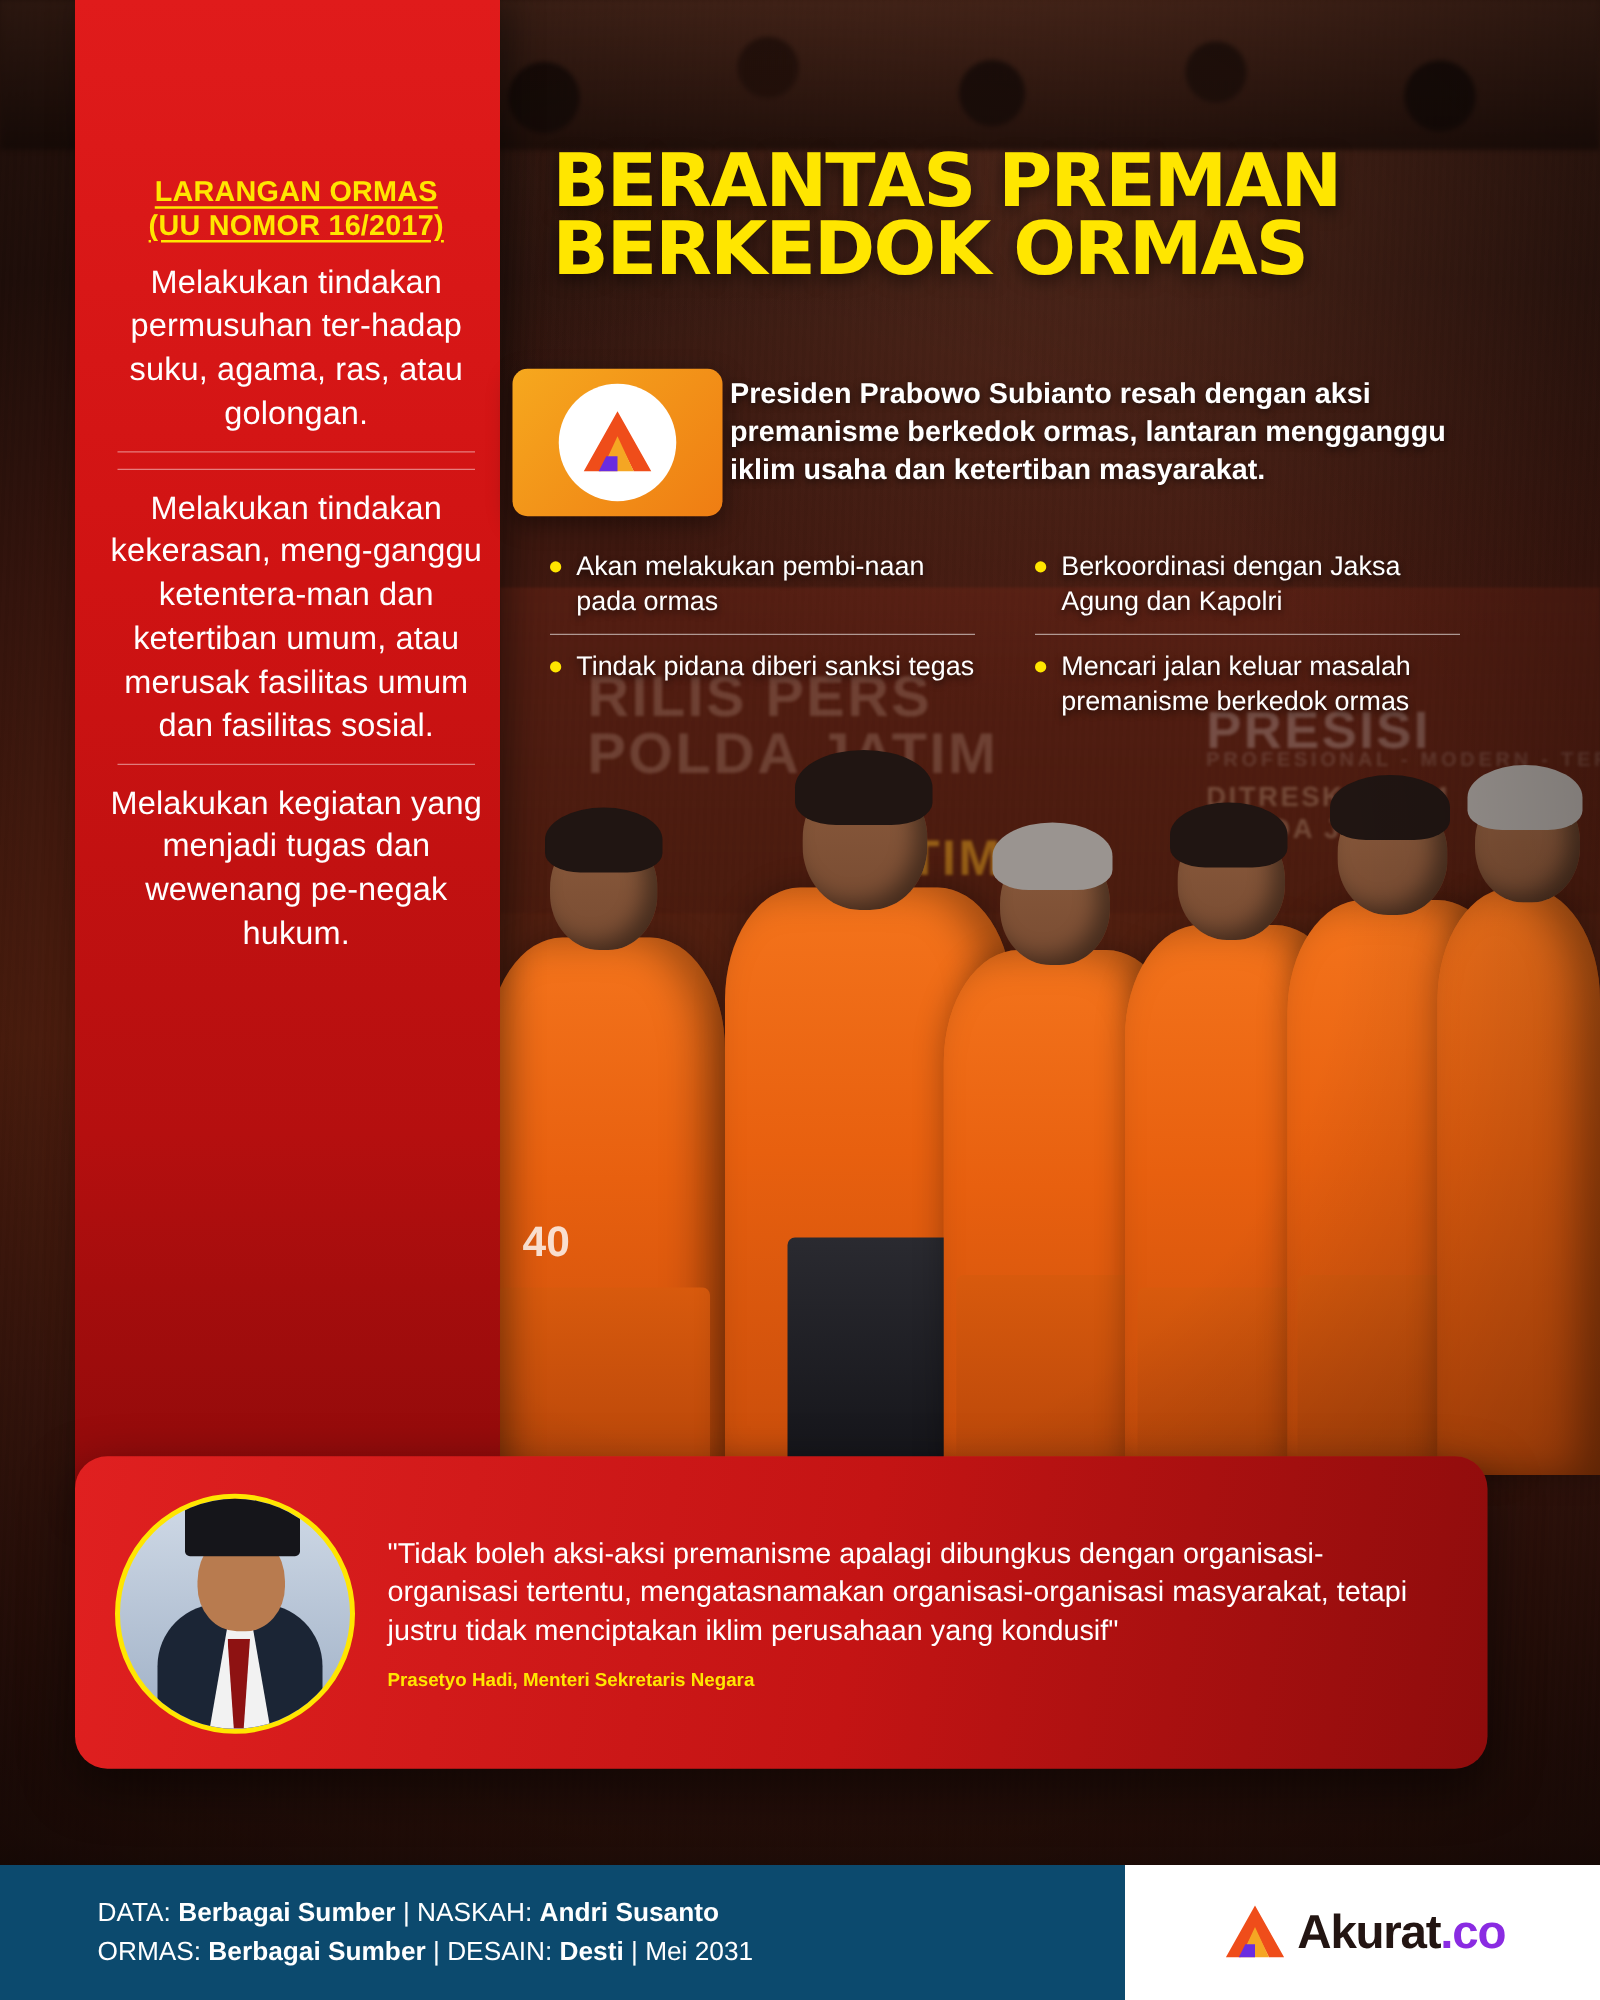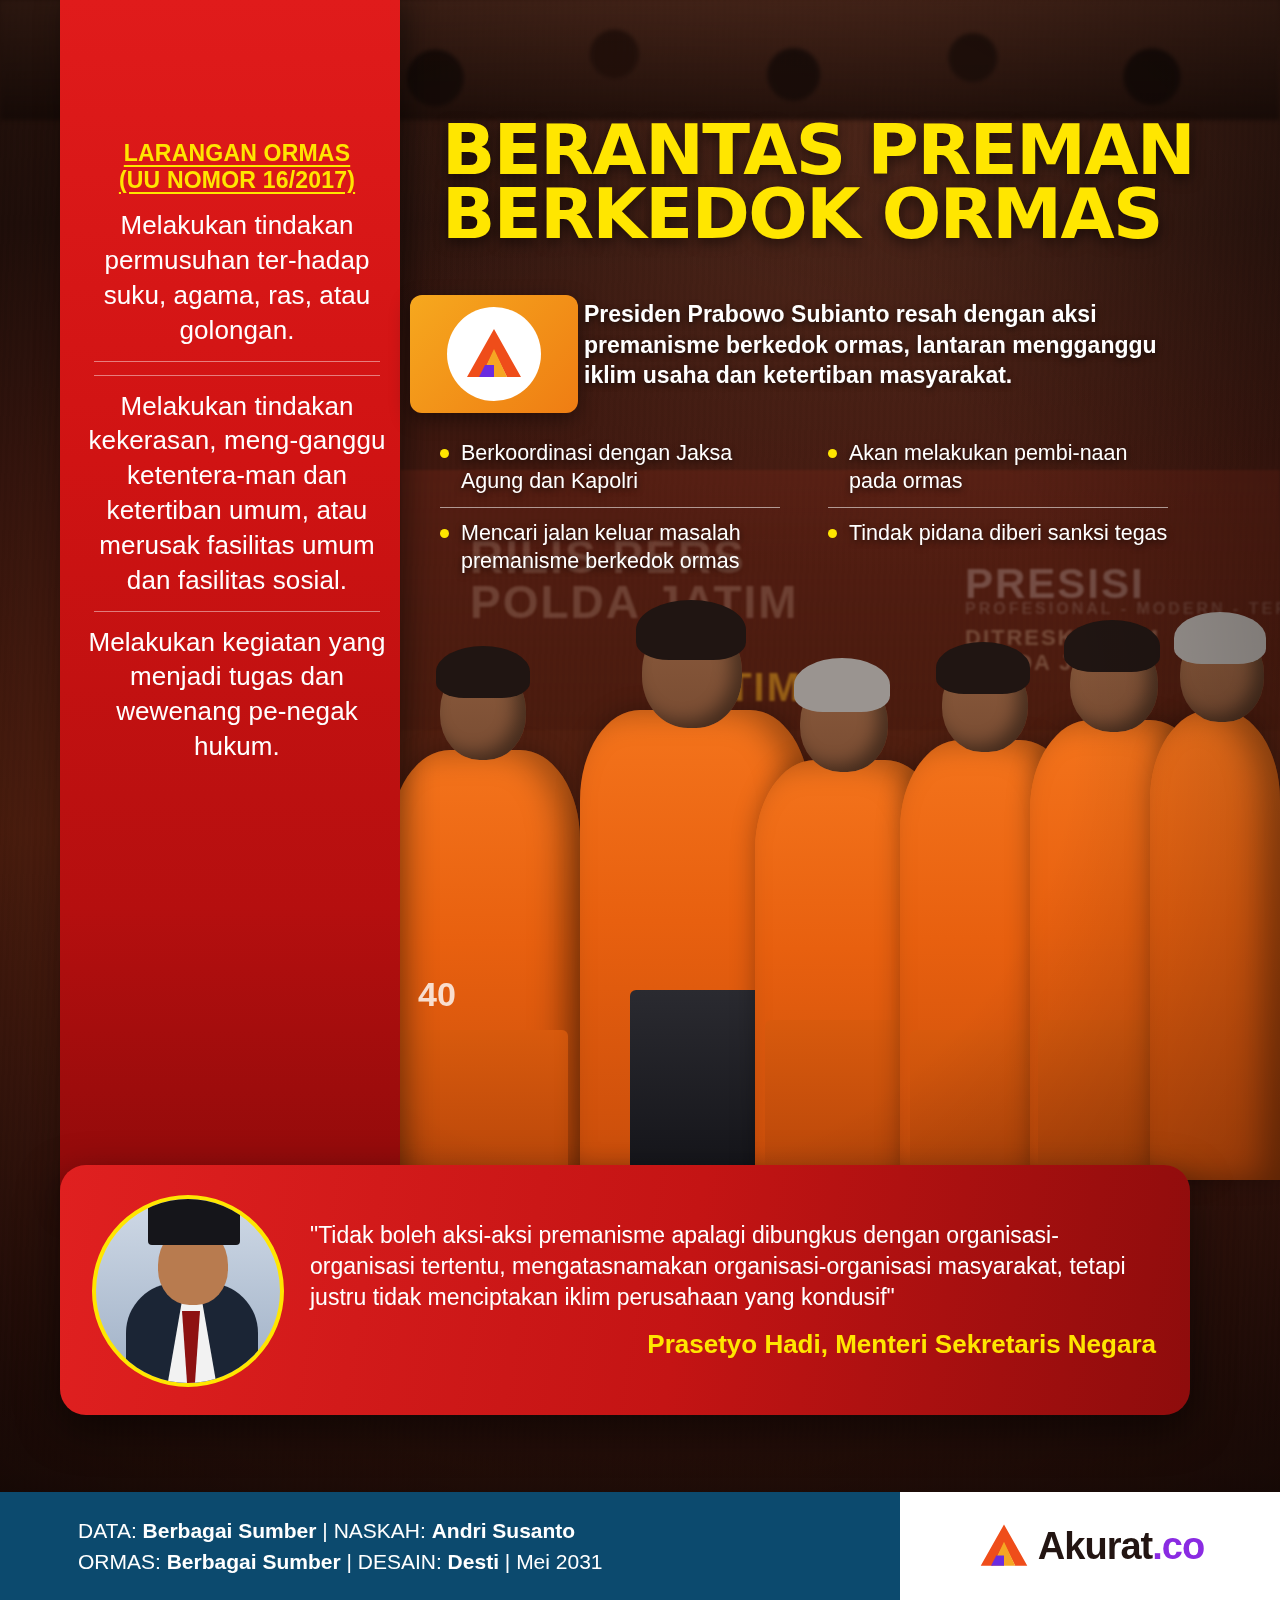--- a/index.html
+++ b/index.html
@@ -151,21 +151,21 @@
 
   
   .headline {
     position:absolute; left:442px; top:118px; width:760px;
     z-index: 6;
   }
   .headline h1 {
     color:#ffe600;
     font-family:"DejaVu Sans", sans-serif;
     font-weight: 900;
-    font-size: 70px;
+    font-size: 59px;
     line-height: 0.92;
     letter-spacing: -1.5px;
     text-shadow: 0 4px 14px rgba(0,0,0,0.55);
   }
 
   
   .lead {
     position:absolute; left:410px; top:295px; width:790px;
     display:flex; align-items:flex-start; gap:6px; z-index:6;
   }
@@ -223,21 +223,21 @@
              background:#1b2535; border-radius: 50px 50px 10px 10px; }
   .av-shirt { position:absolute; left:70px; bottom:-10px; width:52px; height:90px;
               background:#f2f2f2; transform: rotate(0deg); clip-path: polygon(30% 0,70% 0,100% 100%,0 100%); }
   .av-tie { position:absolute; left:86px; bottom:0px; width:18px; height:72px; background:#8e1212;
             clip-path: polygon(0 0,100% 0,72% 100%,28% 100%); }
   .av-head { position:absolute; left:62px; bottom:78px; width:70px; height:80px; border-radius:50% 50% 45% 45%;
              background:#b87b4f; }
   .av-hat { position:absolute; left:52px; bottom:138px; width:92px; height:48px; background:#15151a;
             border-radius: 10px 10px 4px 4px; }
   .quote-text { color:#fff; font-size:23px; line-height:1.36; }
-  .quote-author { color:#ffe600; font-weight:800; font-size:26px; margin-top:16px;text-align:right; }
+  .quote-author { color:#ffe600; font-weight:800; font-size:15px; margin-top:16px; }
 
   
   .footer {
     position:absolute; left:0; bottom:0; width:1280px; height:108px;
     background:#0c4a6e; z-index:8;
     display:flex; align-items:center;
   }
   .credits { color:#ffffff; font-size:21px; line-height:1.5; padding-left:78px; }
   .credits b { font-weight:800; }
   .logo-box {
@@ -332,37 +332,37 @@
         </svg>
       </div>
     </div>
     <div class="lead-text">Presiden Prabowo Subianto resah dengan aksi premanisme berkedok ormas, lantaran mengganggu iklim usaha dan ketertiban masyarakat.</div>
   </div>
 
   <div class="bullets">
     <div class="bcol">
       <div class="bitem">
         <span class="dot"></span>
+        <span>Akan melakukan pembi-naan pada ormas</span>
+      </div>
+      <div class="bsep"></div>
+      <div class="bitem">
+        <span class="dot"></span>
+        <span>Tindak pidana diberi sanksi tegas</span>
+      </div>
+    </div>
+    <div class="bcol">
+      <div class="bitem">
+        <span class="dot"></span>
         <span>Berkoordinasi dengan Jaksa Agung dan Kapolri</span>
       </div>
       <div class="bsep"></div>
       <div class="bitem">
         <span class="dot"></span>
         <span>Mencari jalan keluar masalah premanisme berkedok ormas</span>
-      </div>
-    </div>
-    <div class="bcol">
-      <div class="bitem">
-        <span class="dot"></span>
-        <span>Akan melakukan pembi-naan pada ormas</span>
-      </div>
-      <div class="bsep"></div>
-      <div class="bitem">
-        <span class="dot"></span>
-        <span>Tindak pidana diberi sanksi tegas</span>
       </div>
     </div>
   </div>
 
   <div class="quote-card">
     <div class="avatar">
       <div class="avatar-ring">
         <div class="av-body"></div>
         <div class="av-shirt"></div>
         <div class="av-tie"></div>

